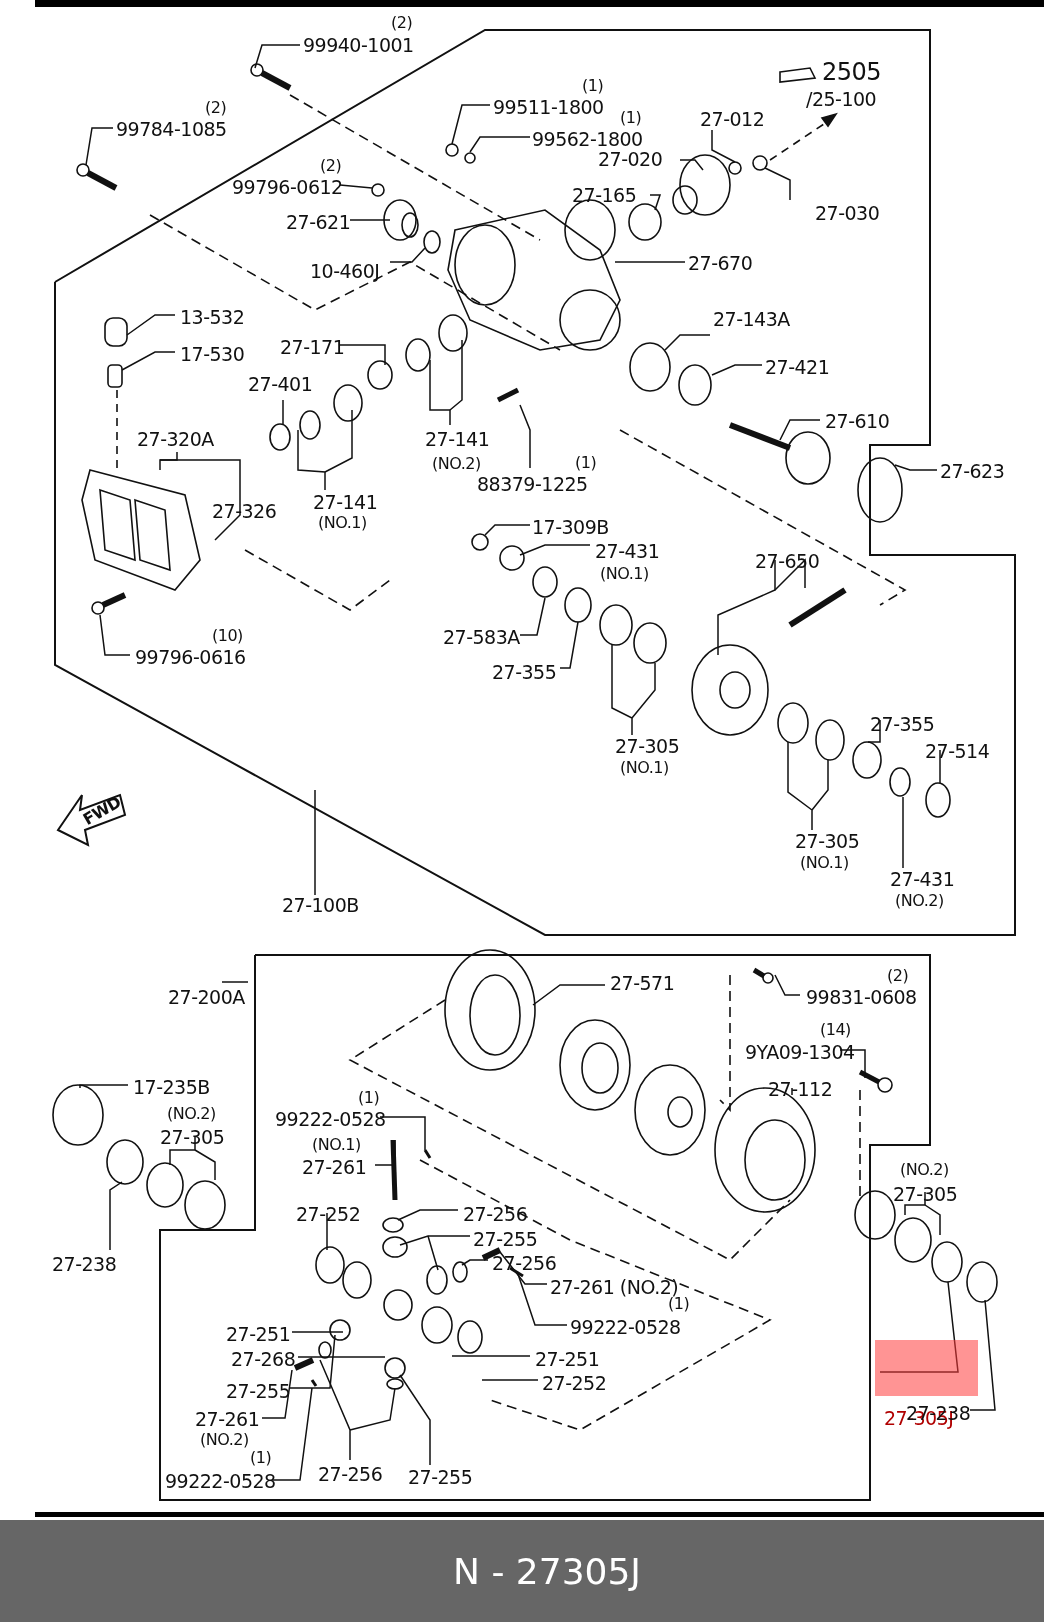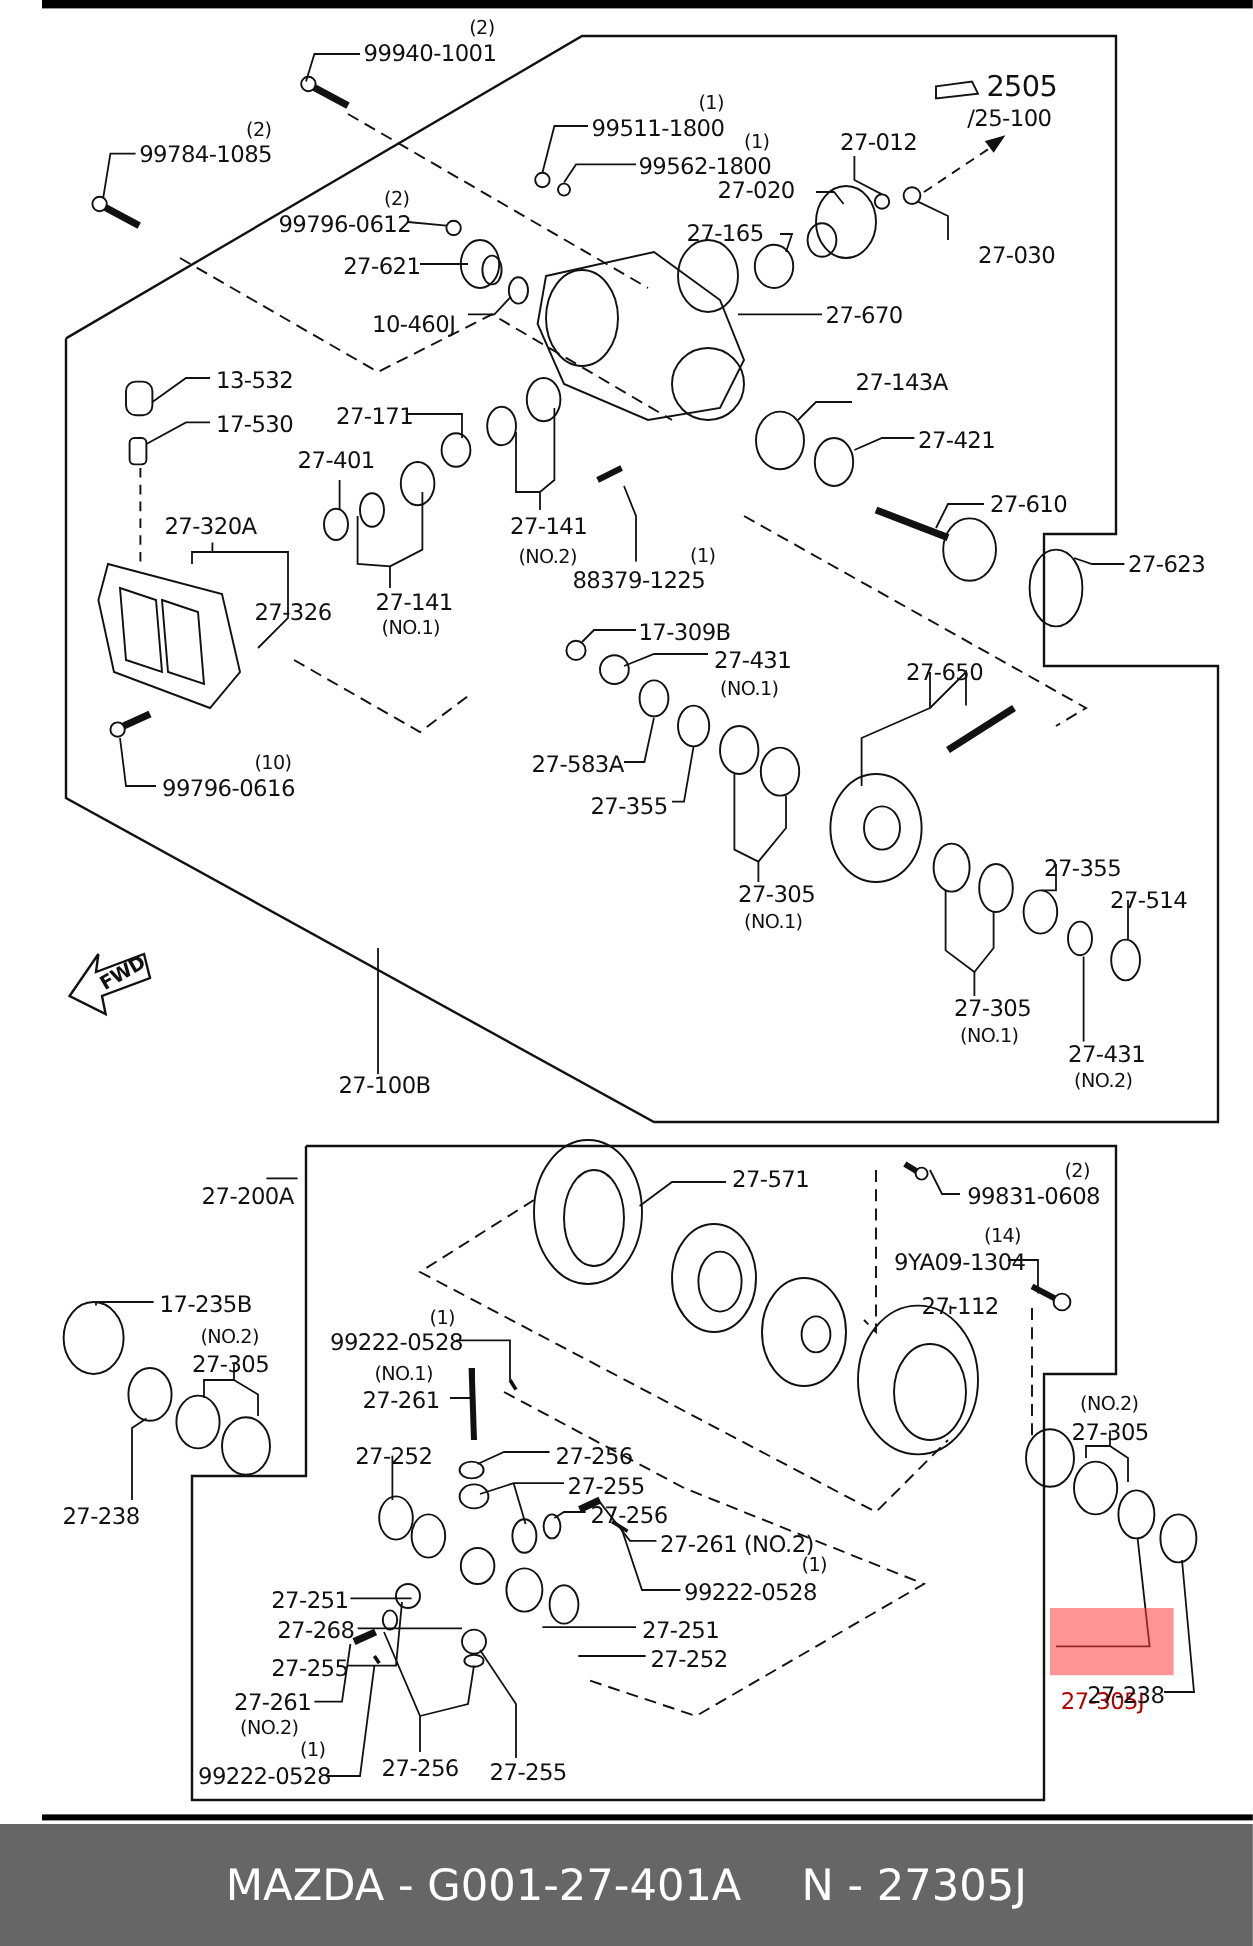--- a/index.html
+++ b/index.html
@@ -350,16 +350,15 @@
     <div class="lbl" style="left: 165px; top: 1472px;">99222-0528</div>
   </div>
 
 <div class="lbl big" style="left:822px;top:60px;">2505</div>
 <div class="lbl" style="left:806px;top:90px;">/25-100</div>
 <div class="lbl sm" style="left:82px;top:803px;transform:rotate(-30deg);font-weight:bold;">FWD</div>
 
 <div id="botbar"></div>
 
 <div id="footer">
-  <span>MAZDA - G001-27-401A</span>
   <span class="gap"></span>
   <span>N - 27305J</span>
 </div>
 
 </body></html>

